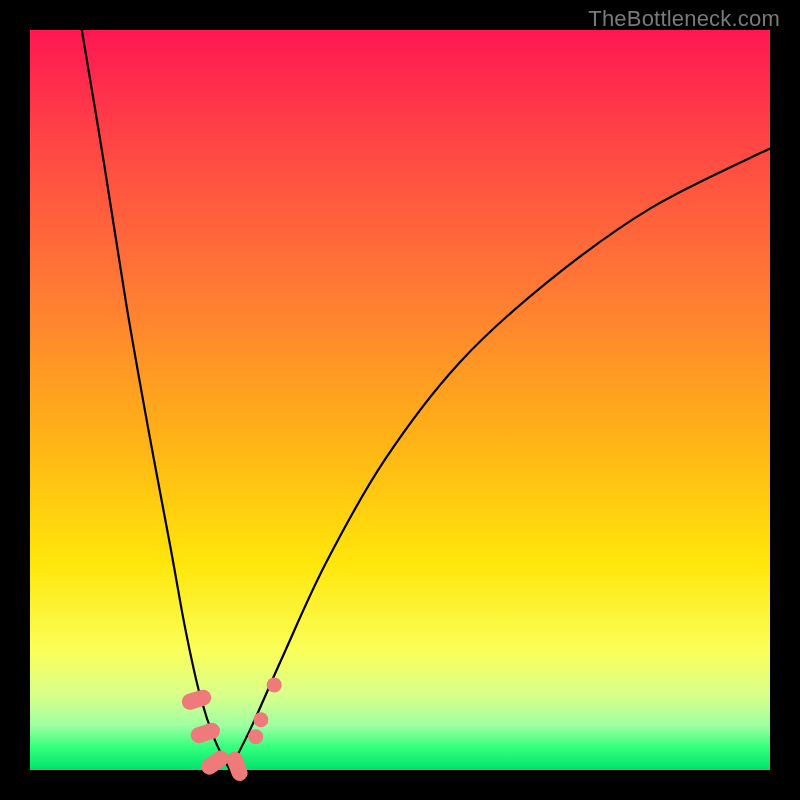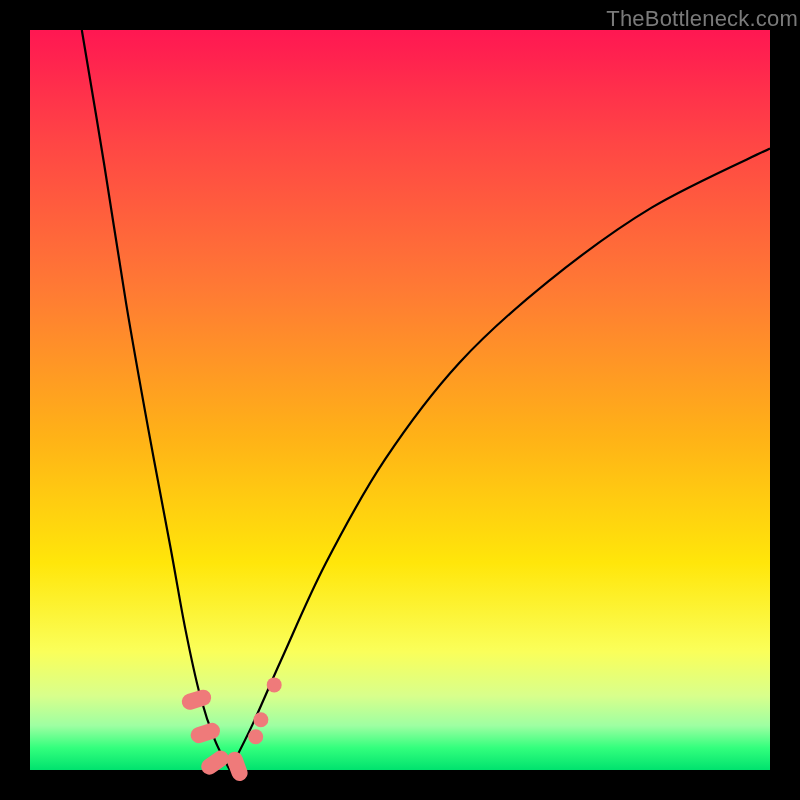--- a/index.html
+++ b/index.html
@@ -34,21 +34,21 @@
       #faff5a 84%,
       #d8ff8c 90%,
       #9effa2 94%,
       #33ff7d 97%,
       #00e26e 100%
     );
   }
   .watermark {
     position: absolute;
     top: 6px;
-    right: 2px;
+    right: 20px;
     color: #7a7a7a;
     font-size: 22px;
     letter-spacing: 0.2px;
     font-weight: 500;
     user-select: none;
   }
   svg.curves {
     position: absolute;
     left: 0;
     top: 0;

